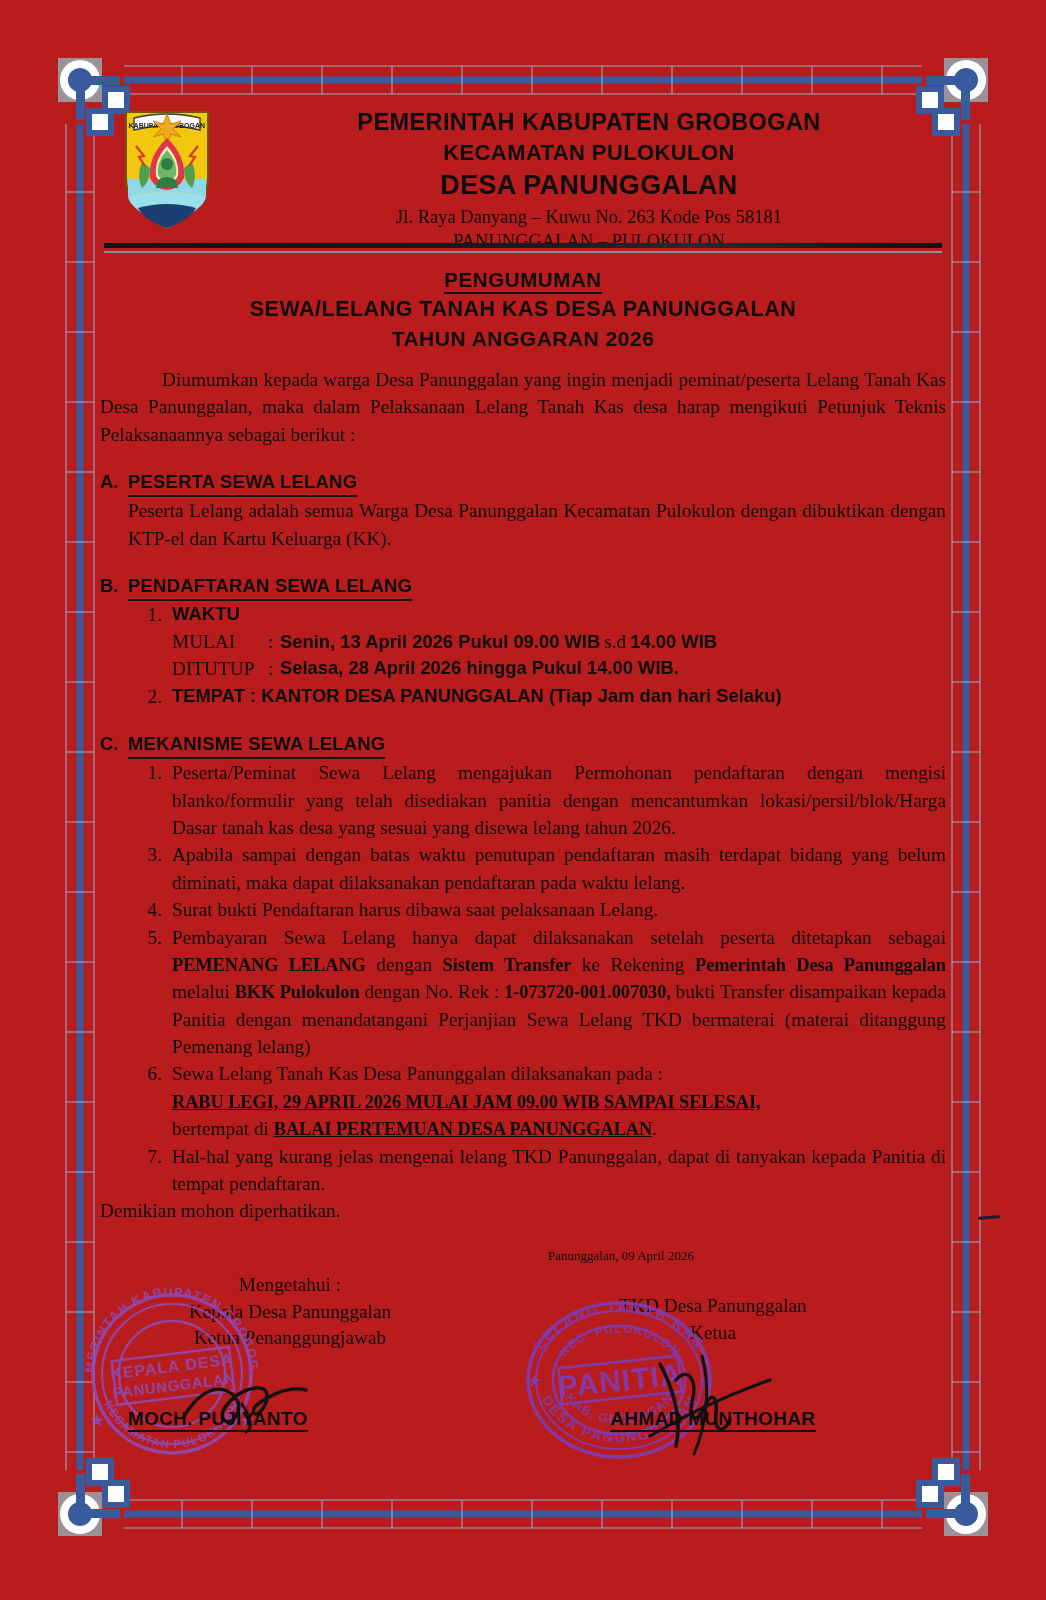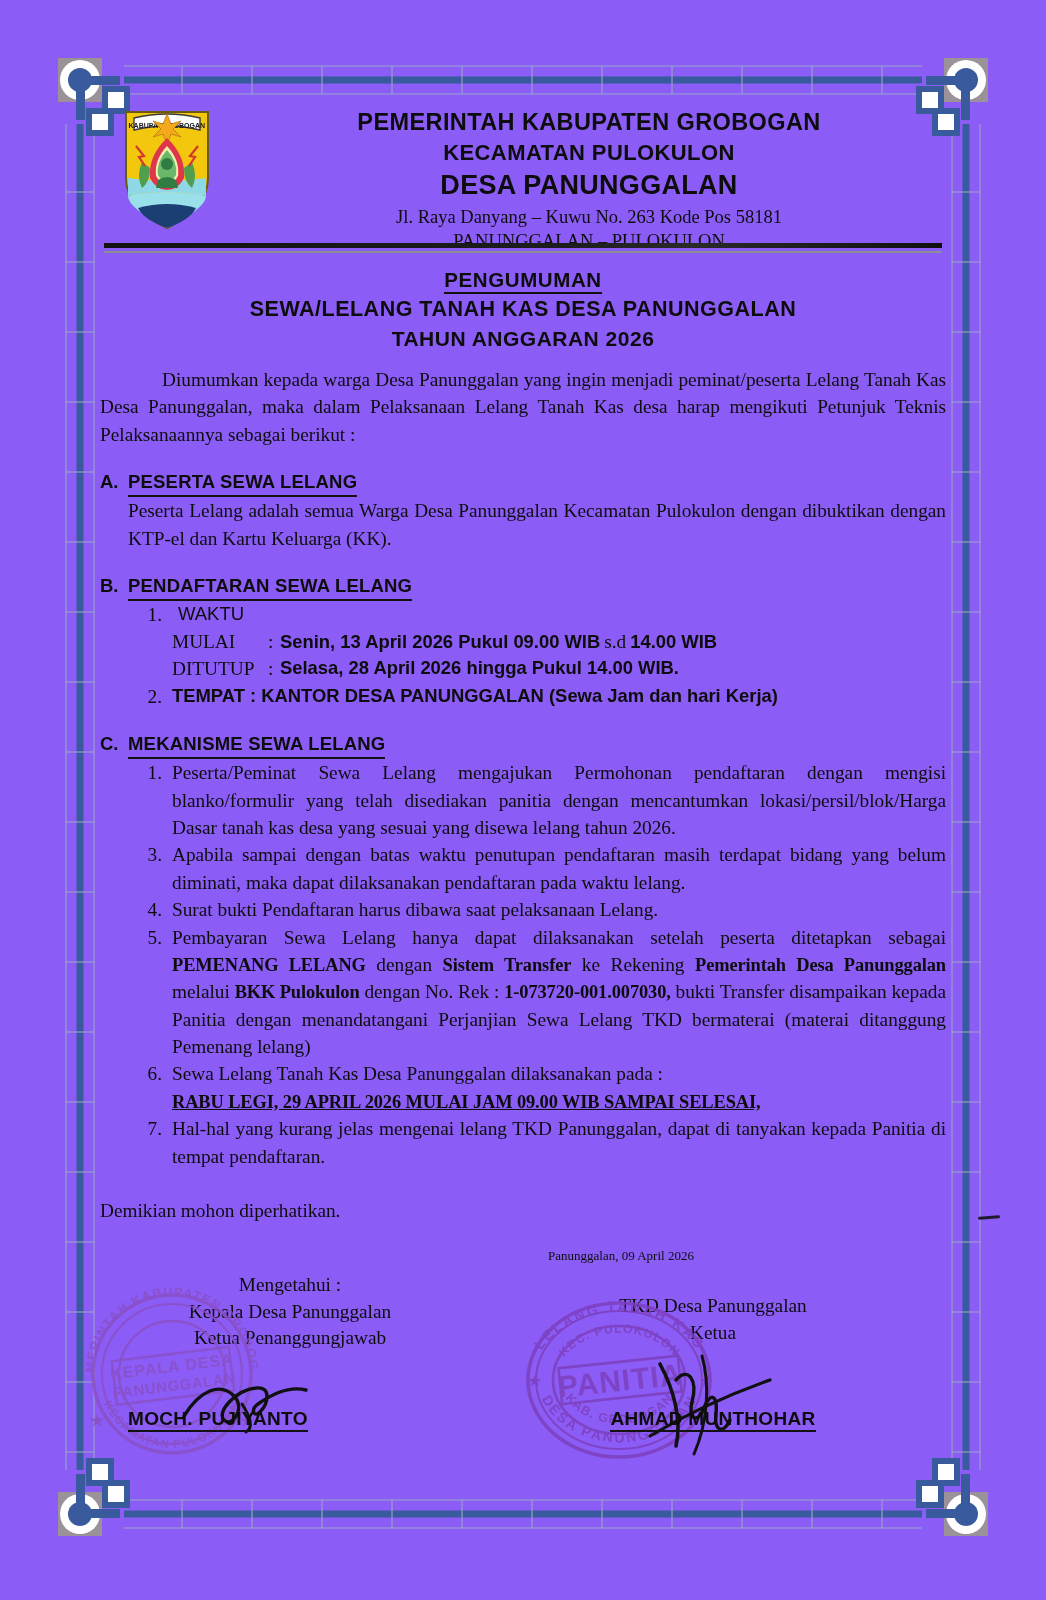--- a/index.html
+++ b/index.html
@@ -1,20 +1,20 @@
 <!DOCTYPE html>
 <html><head>
 <meta charset="utf-8">
 <style>
   html,body{margin:0;padding:0;background:#ffffff;}
   body{
     width:1046px;height:1600px;position:relative;overflow:hidden;
     font-family:"Liberation Serif",serif;color:#0d0d0d;
   }
-  .page{position:absolute;inset:0;background:#8b5cf6;}
+  .page{position:absolute;inset:0;background:#b91c1c;}
 
   
   .frame{position:absolute;left:52px;top:52px;width:942px;height:1490px;pointer-events:none;}
   .frame svg{display:block;}
 
   
   .letterhead{position:absolute;left:104px;top:100px;width:838px;height:145px;}
   .emblem{position:absolute;left:16px;top:4px;width:94px;height:128px;}
   .lh-text{position:absolute;left:140px;top:8px;width:690px;text-align:center;}
   .lh1{font-family:"Liberation Sans",sans-serif;font-weight:bold;font-size:23.5px;letter-spacing:.4px;line-height:1.22;}
@@ -48,21 +48,21 @@
   .sec-body{margin-left:28px;text-align:justify;}
 
   ol.num{list-style:none;margin:0;padding:0;}
   ol.num > li{display:flex;margin-top:0px;}
   .li-n{width:34px;flex:none;text-align:right;padding-right:10px;}
   .li-b{flex:1;text-align:justify;}
   b,strong{font-family:Liberation Serif, serif;font-weight:bold;font-size:18.4px;letter-spacing:-0.1px;}
   .u{text-decoration:underline;}
   .sans-b{font-family:"Liberation Sans",sans-serif;font-weight:bold;font-size:18.4px;}
 
-  .waktu-head{font-family:"Liberation Sans",sans-serif;font-weight:normal;font-size:18.5px;margin-left:6px;}
+  .waktu-head{font-family:"Liberation Sans",sans-serif;font-weight:bold;font-size:18.5px;}
   .wrow{display:flex;}
   .wlab{width:96px;flex:none;}
   .wsep{width:12px;flex:none;}
 
   
   .closing{position:absolute;left:100px;top:1200px;width:846px;font-size:19.3px;}
   .datestamp{position:absolute;left:548px;top:1248px;font-size:13px;}
   .sigL{position:absolute;left:140px;top:1272px;width:300px;text-align:center;font-size:19.3px;line-height:1.38;}
   .sigR{position:absolute;left:558px;top:1293px;width:310px;text-align:center;font-size:19.3px;line-height:1.38;}
   .signame{font-family:"Liberation Sans",sans-serif;font-weight:bold;font-size:19px;letter-spacing:.3px;
@@ -289,21 +289,21 @@
           </div>
           <div class="wrow">
             <div class="wlab">DITUTUP</div>
             <div class="wsep">:</div>
             <div class="sans-b">Selasa,  28 April 2026 hingga Pukul 14.00 WIB.</div>
           </div>
         </div>
       </li>
       <li>
         <div class="li-n">2.</div>
-        <div class="li-b sans-b">TEMPAT : KANTOR DESA PANUNGGALAN (Sewa Jam dan hari Kerja)</div>
+        <div class="li-b sans-b">TEMPAT : KANTOR DESA PANUNGGALAN (Tiap Jam dan hari Selaku)</div>
       </li>
     </ol>
 
     <div class="gap"></div>
 
     <div class="sec">
       <div class="sec-let">C.</div>
       <div class="sec-head">MEKANISME  SEWA LELANG</div>
     </div>
     <ol class="num" style="margin-left:28px">
@@ -321,20 +321,21 @@
       </li>
       <li>
         <div class="li-n">5.</div>
         <div class="li-b"><span>Pembayaran Sewa Lelang hanya dapat dilaksanakan setelah peserta ditetapkan sebagai </span><b>PEMENANG LELANG</b><span> dengan </span><b>Sistem Transfer</b><span> ke Rekening </span><b>Pemerintah Desa Panunggalan</b><span> melalui </span><b>BKK Pulokulon</b><span> dengan No. Rek : </span><b>1-073720-001.007030,</b><span> bukti Transfer disampaikan kepada Panitia dengan menandatangani Perjanjian Sewa Lelang TKD bermaterai (materai ditanggung Pemenang lelang)</span></div>
       </li>
       <li>
         <div class="li-n">6.</div>
         <div class="li-b">
           <div>Sewa Lelang Tanah Kas Desa Panunggalan dilaksanakan pada :</div>
           <div><b class="u">RABU LEGI, 29 APRIL 2026 MULAI JAM 09.00 WIB SAMPAI SELESAI,</b></div>
+          <div><span>bertempat di </span><b class="u">BALAI PERTEMUAN DESA PANUNGGALAN</b><span>.</span></div>
         </div>
       </li>
       <li>
         <div class="li-n">7.</div>
         <div class="li-b">Hal-hal yang kurang jelas mengenai lelang TKD Panunggalan, dapat di tanyakan  kepada Panitia di tempat pendaftaran.</div>
       </li>
     </ol>
   </div>
 
   <p class="closing">Demikian mohon diperhatikan.</p>

